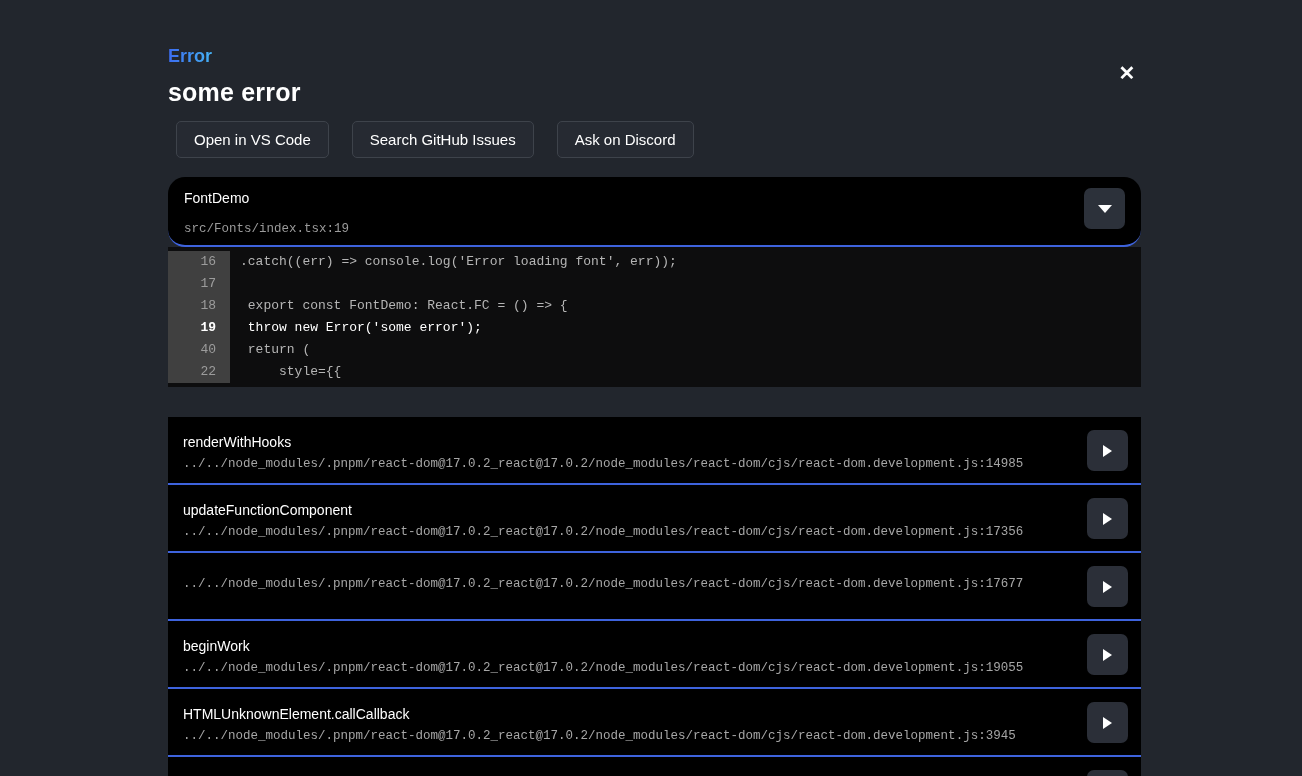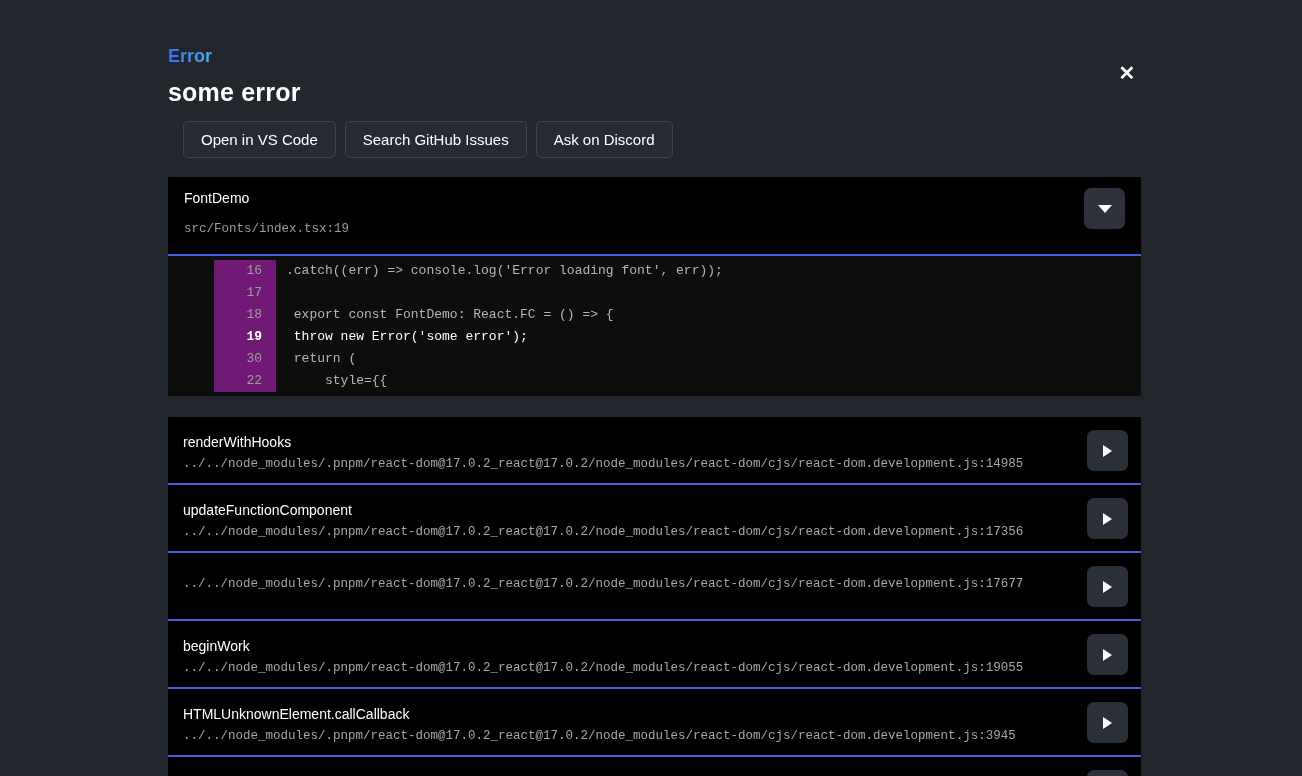--- a/index.html
+++ b/index.html
@@ -50,23 +50,23 @@
     font-size: 20px;
     font-weight: bold;
     cursor: pointer;
     font-family: "Liberation Sans", sans-serif;
     line-height: 28px;
     text-align: center;
   }
   .actions {
     position: absolute;
     top: 121px;
-    left: 15px;
+    left: 8px;
     display: flex;
-    gap: 9px;
+    gap: 23px;
   }
   .actions button {
     height: 37px;
     padding: 0 17px;
     background: #262a32;
     border: 1px solid #3e434b;
     border-radius: 5px;
     color: #ffffff;
     font-size: 15px;
     font-family: "Liberation Sans", sans-serif;
@@ -75,23 +75,24 @@
   
   .code-frame {
     position: absolute;
     top: 177px;
     left: 0;
     width: 973px;
   }
   .frame-header {
     position: relative;
     background: #000000;
-    height: 79px;
+    height: 70px;
     padding: 13px 16px 0 16px;
     border-bottom: 2px solid #3e63dd;
+    border-radius: 17px;
   }
   .fn { color: #ffffff; font-size: 14px; }
   .mono { font-family: "Liberation Mono", monospace; }
   .loc { color: #9b9b9b; font-size: 12.5px; margin-top: 16px; }
   .icon-btn {
     position: absolute;
     right: 16px;
     top: 11px;
     width: 41px;
     height: 41px;
@@ -116,27 +117,26 @@
     border-left: 9px solid #ffffff;
   }
   .code {
     background: #0d0d0e;
     padding: 4px 0;
   }
   .code-line { display: flex; height: 22px; line-height: 22px; }
   .ln {
     width: 62px;
     flex: 0 0 62px;
-    background: #701a75;
+    background: #404040;
     color: #9c9c9c;
     text-align: right;
     padding-right: 14px;
     font-family: "Liberation Mono", monospace;
     font-size: 13px;
-    margin-left: 46px;
   }
   .src {
     font-family: "Liberation Mono", monospace;
     font-size: 13px;
     color: #b5b5b5;
     white-space: pre;
     padding-left: 10px;
     line-height: 22px;
   }
   .code-line.highlight .ln { color: #ffffff; font-weight: bold; }
@@ -197,21 +197,21 @@
         </div>
         <div class="code-line">
           <span class="ln">18</span>
             <pre class="src"> export const FontDemo: React.FC = () =&gt; {</pre>
         </div>
         <div class="code-line highlight">
           <span class="ln">19</span>
             <pre class="src"> throw new Error('some error');</pre>
         </div>
         <div class="code-line">
-          <span class="ln">30</span>
+          <span class="ln">40</span>
             <pre class="src"> return (</pre>
         </div>
         <div class="code-line">
           <span class="ln">22</span>
             <pre class="src">     style={{</pre>
         </div>
       </div>
     </section>
 
     <section class="stack">

